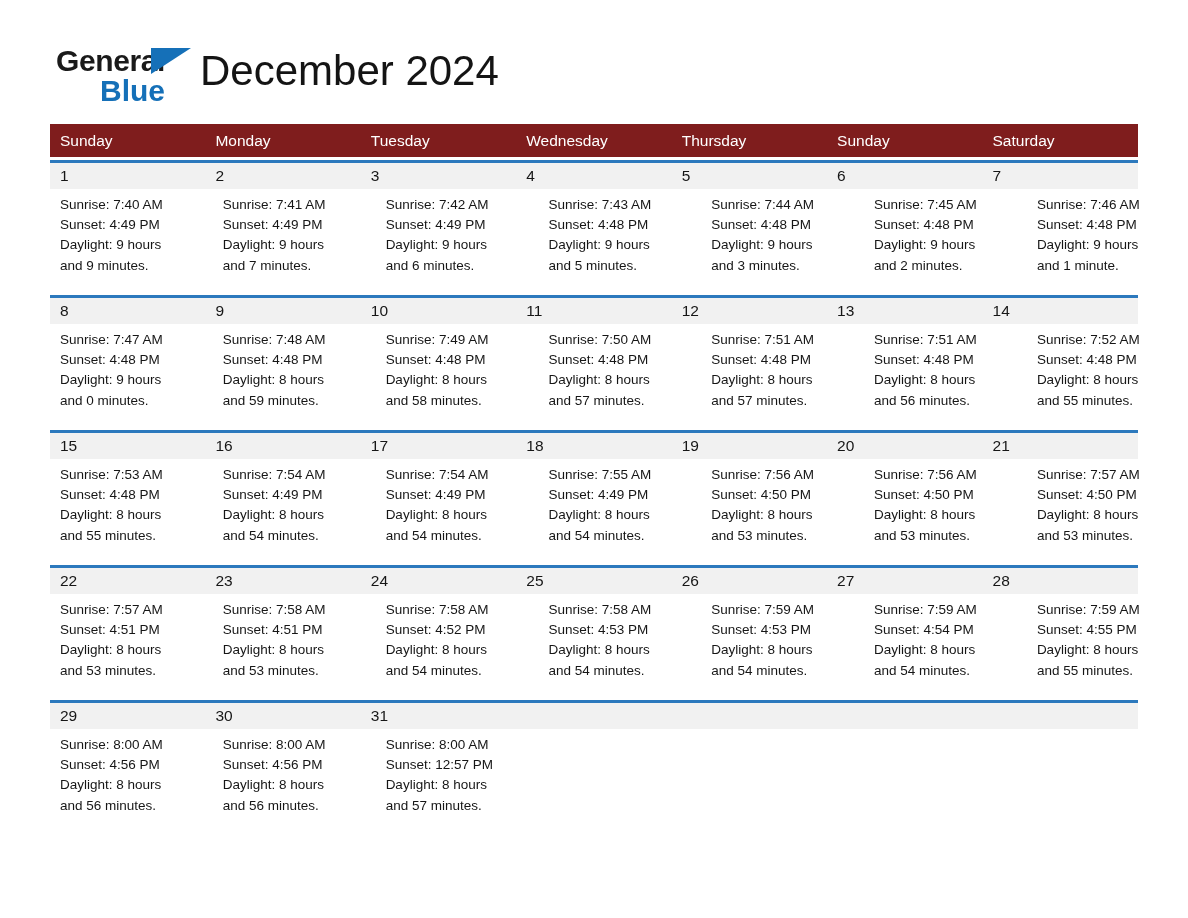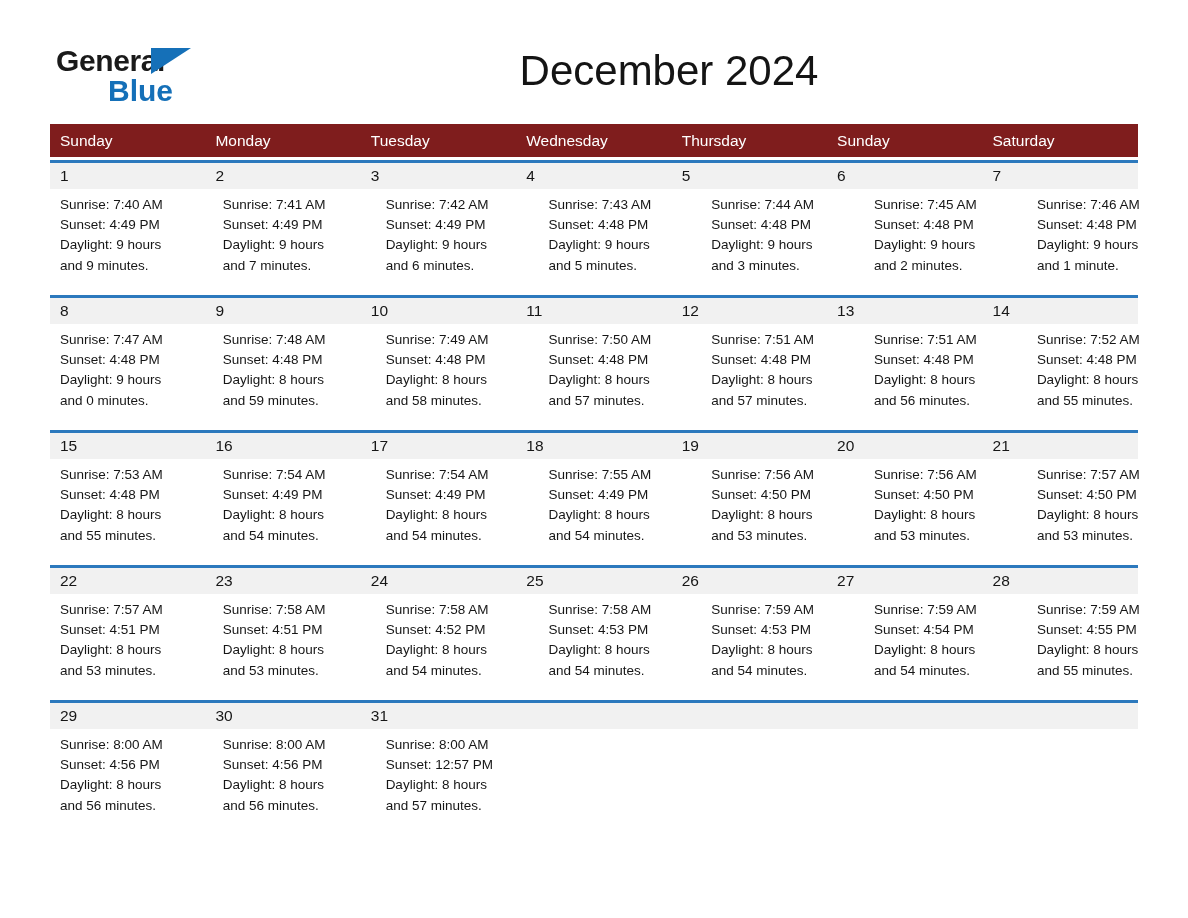--- a/index.html
+++ b/index.html
@@ -53,29 +53,29 @@
     position: absolute;
     left: 101px;
     top: 4px;
     width: 0;
     height: 0;
     border-left: 40px solid #1570b8;
     border-bottom: 26px solid transparent;
   }
   .logo-blue {
     position: absolute;
-    left: 58px;
+    left: 50px;
     top: 30px;
     font-size: 30px;
     color: #1570b8;
     line-height: 34px;
     white-space: nowrap;
   }
   .title-block {
-    text-align: center;
+    text-align: left;
     flex: 1 1 auto;
     padding-top: 2px;
   }
   .cal-title {
     font-size: 42px;
     font-weight: normal;
     line-height: 50px;
     color: #141414;
     white-space: nowrap;
   }

